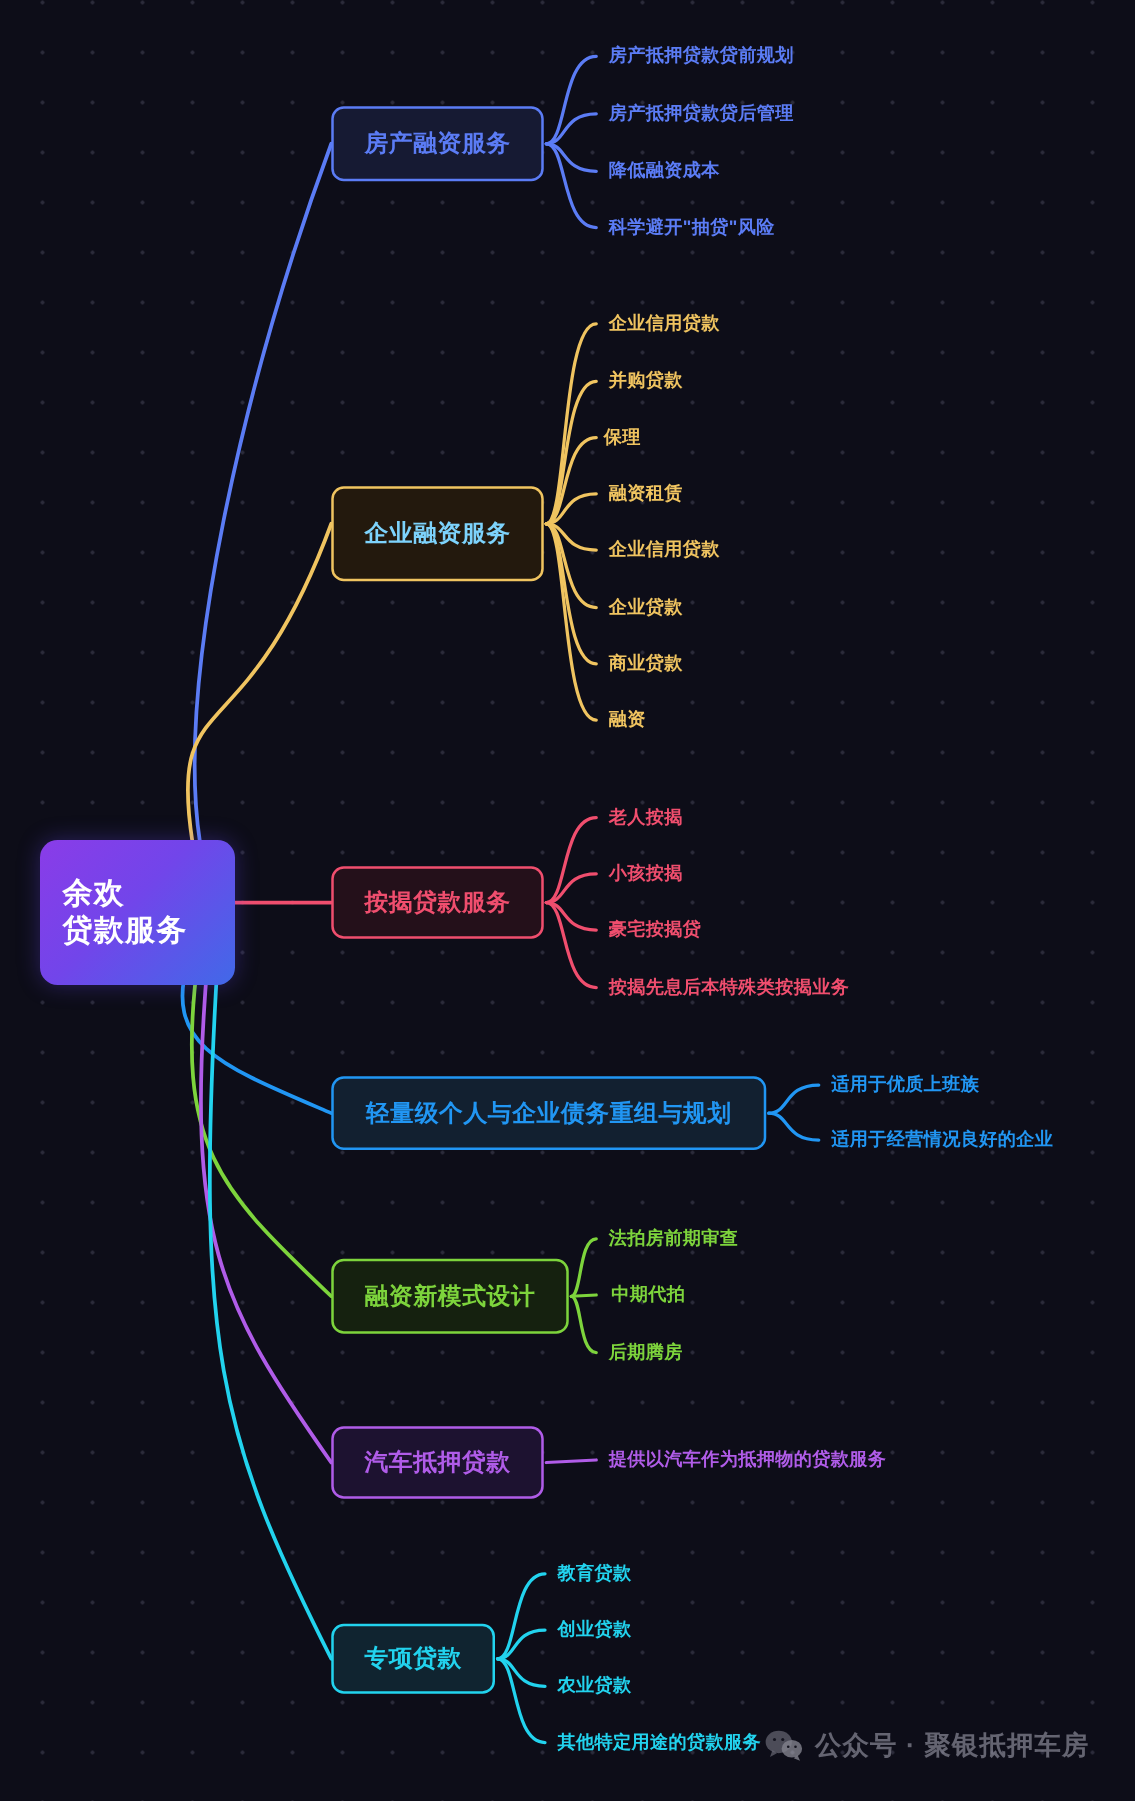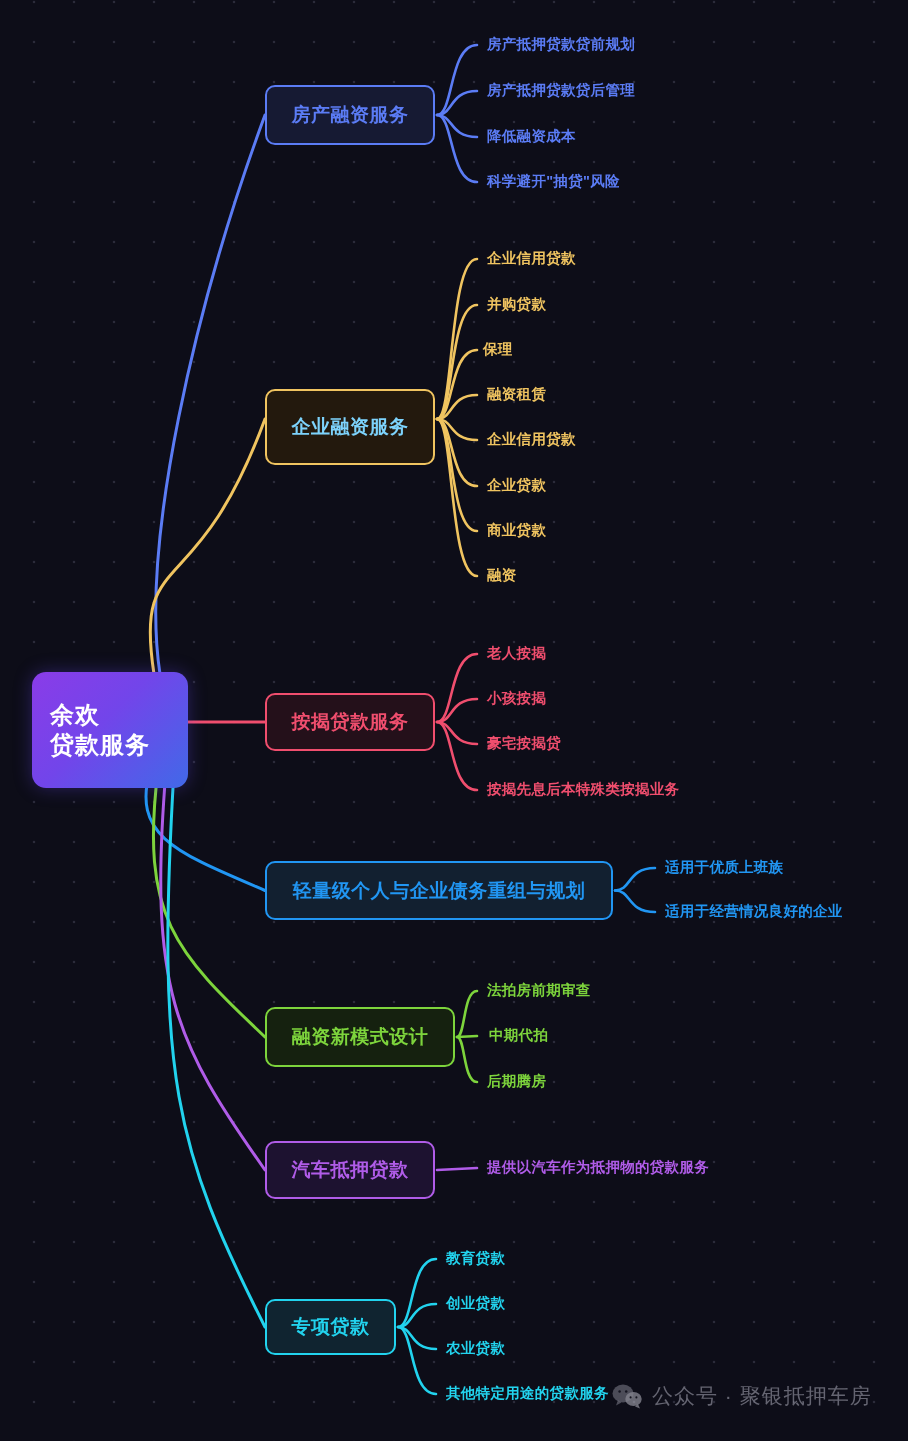--- a/index.html
+++ b/index.html
@@ -25,21 +25,21 @@
     font-weight:600;text-align:left;justify-content:flex-start;
     padding-left:18px;letter-spacing:1px;
     background:linear-gradient(135deg,#8a3ce8 0%,#7647ea 40%,#4169e8 100%);
     box-shadow:0 0 18px rgba(98,70,230,.35);
   }
   .node.root span{display:block;}
   .node.branch{border-width:2px;border-style:solid;font-size:19px;font-weight:600;}
   .leaf{position:absolute;white-space:nowrap;font-size:14.5px;font-weight:600;letter-spacing:.3px;}
   .watermark{
     position:absolute;display:flex;align-items:center;gap:10px;
-    color:#9a9aa8;font-size:21px;font-weight:400;letter-spacing:1px;opacity:.62;
+    color:#9a9aa8;font-size:21px;font-weight:700;letter-spacing:1px;opacity:.62;
   }
   .wechat-icon{display:block;}
 </style>
 </head>
 <body>
 
 <div id="stage">
 
   <svg class="links" viewBox="0 0 908 1441" xmlns="http://www.w3.org/2000/svg">
     <g id="root-links" fill="none" stroke-width="3" stroke-linecap="round">

